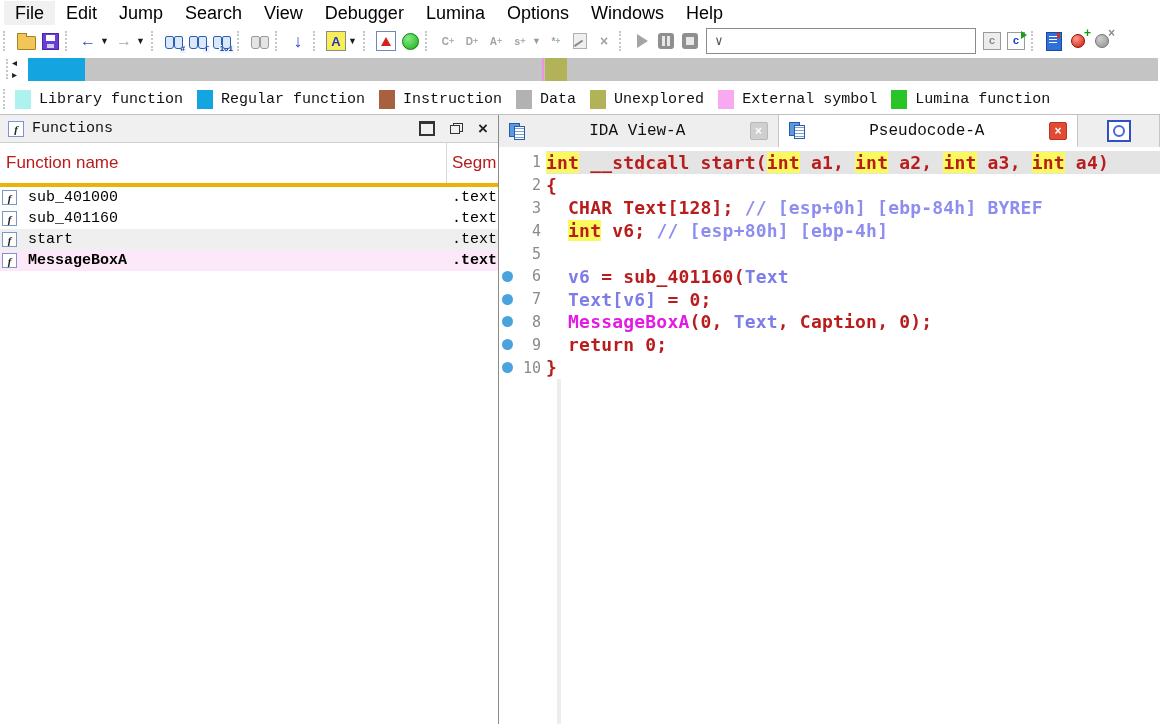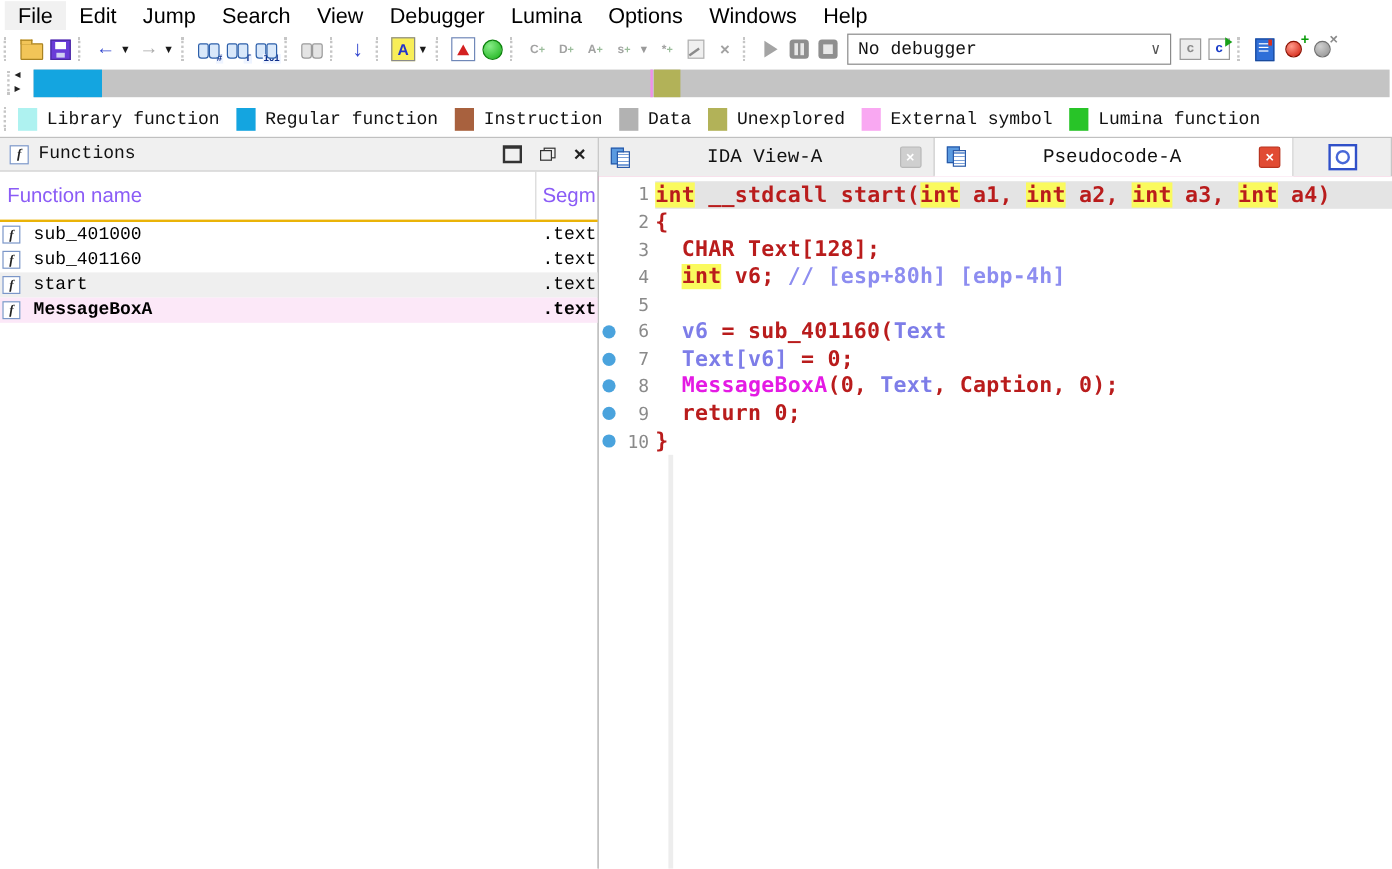--- a/index.html
+++ b/index.html
@@ -91,22 +91,22 @@
           padding:0 8px;font:15px "Liberation Mono",monospace;color:#111;}
   .fico{width:14px;height:14px;background:#fff;border:1px solid #7b96c8;display:flex;align-items:center;
         justify-content:center;font:italic bold 11px "Liberation Serif",serif;color:#222;flex:none;}
   .ptitle .t{margin-left:8px;flex:1;}
   .wbtns{display:flex;align-items:center;gap:15px;margin-right:2px;}
   .wb-max{width:12px;height:10px;border:2px solid #333;border-top-width:3px;}
   .wb-restore{width:13px;height:11px;position:relative;}
   .wb-restore::before{content:"";position:absolute;right:0;top:0;width:8px;height:7px;border:1px solid #333;}
   .wb-restore::after{content:"";position:absolute;left:0;bottom:0;width:8px;height:7px;border:1px solid #333;background:#f0f0f0;}
   .wb-close{font:bold 17px "Liberation Sans",sans-serif;color:#222;line-height:14px;}
-  .phead{height:40px;position:relative;border-bottom:2px solid #eab308;display:flex;align-items:center;
-         font-size:17px;color:#8b5cf6;}
+  .phead{height:40px;position:relative;border-bottom:4px solid #eab308;display:flex;align-items:center;
+         font-size:17px;color:#b91c1c;}
   .phead .cname{padding-left:6px;}
   .phead .cdiv{position:absolute;left:446px;top:0;bottom:0;border-left:1px solid #d6d6d6;}
   .phead .cseg{position:absolute;left:452px;}
   .frow{height:21px;display:flex;align-items:center;font:15px "Liberation Mono",monospace;position:relative;color:#000;}
   .frow .fico{width:13px;height:13px;margin-left:2px;}
   .frow .fname{margin-left:11px;}
   .frow .fseg{position:absolute;left:452px;}
   .frow.selected{background:#efefef;}
   .frow.external{background:#fce8f8;font-weight:bold;}
 
@@ -240,21 +240,20 @@
     <span class="ico">
         <span class="i-play"></span>
       </span>
     <span class="ico">
         <span class="i-pause"></span>
       </span>
     <span class="ico">
         <span class="i-stop"></span>
       </span>
     <span class="dd">
-      <span class="val">No debugger</span>
       <span class="cv">∨</span>
     </span>
     <span class="ico">
         <span class="i-cbox">c</span>
       </span>
     <span class="ico">
         <span class="i-cbox act">c</span>
       </span>
     <span class="handle"></span>
     <span class="ico">
@@ -386,21 +385,21 @@
               <span class="ltext"><span class="tk-n tk-hl">int</span><span class="tk-n"> __stdcall start(</span><span class="tk-n tk-hl">int</span><span class="tk-n"> a1, </span><span class="tk-n tk-hl">int</span><span class="tk-n"> a2, </span><span class="tk-n tk-hl">int</span><span class="tk-n"> a3, </span><span class="tk-n tk-hl">int</span><span class="tk-n"> a4)</span></span>
             </div>
             <div class="cline">
               <span class="dotcol"></span>
               <span class="lnum">2</span>
               <span class="ltext"><span class="tk-n">{</span></span>
             </div>
             <div class="cline">
               <span class="dotcol"></span>
               <span class="lnum">3</span>
-              <span class="ltext"><span class="tk-n">  CHAR Text[128]; </span></span>
+              <span class="ltext"><span class="tk-n">  CHAR Text[128]; </span><span class="tk-c">// [esp+0h] [ebp-84h] BYREF</span></span>
             </div>
             <div class="cline">
               <span class="dotcol"></span>
               <span class="lnum">4</span>
               <span class="ltext"><span class="tk-n">  </span><span class="tk-n tk-hl">int</span><span class="tk-n"> v6; </span><span class="tk-c">// [esp+80h] [ebp-4h]</span></span>
             </div>
             <div class="cline">
               <span class="dotcol"></span>
               <span class="lnum">5</span>
               <span class="ltext"></span>

